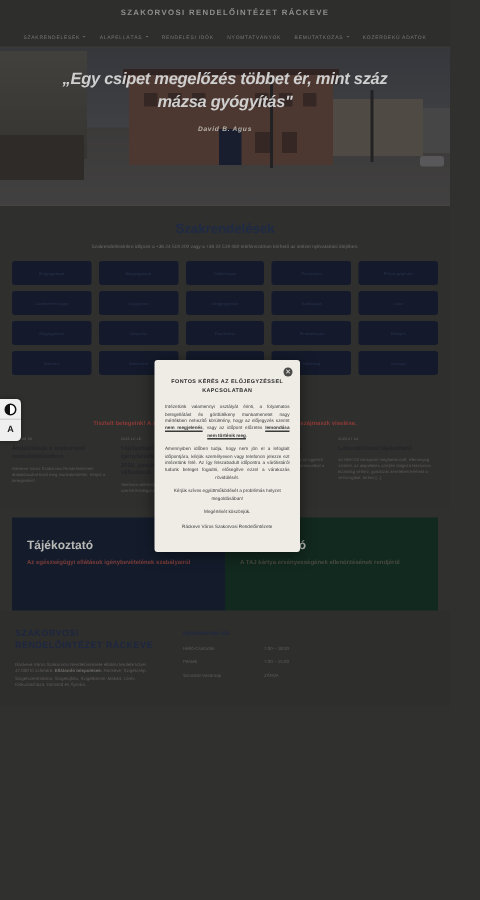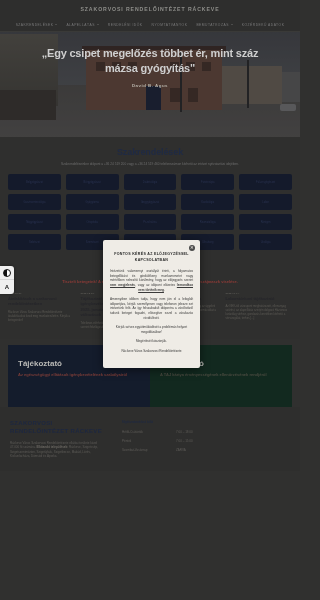--- a/index.html
+++ b/index.html
@@ -30,20 +30,21 @@
   .nav-item {
     font-size:3.3px; letter-spacing:.5px; color:#79797a;
     display:flex; align-items:center; gap:2px; white-space:nowrap;
   }
   .caret { width:0;height:0;border-left:1.6px solid transparent;border-right:1.6px solid transparent;border-top:1.8px solid #6a6a6a; }
 
   
   .hero {
     position:relative; height:105px; overflow:hidden;
     background:#4a4742;
+    font-style:italic;
   }
   .hero-photo { position:absolute; inset:0; }
   .sky { position:absolute; left:0; right:0; top:0; height:54px;
     background:linear-gradient(#6f7278,#868a8e); }
   .ground { position:absolute; left:0;right:0;bottom:0;height:52px;
     background:linear-gradient(#7d7a74,#8e8b85); }
   .bldg-left { position:absolute; left:-4px; top:2px; width:62px; height:72px;
     background:linear-gradient(#8f8a7a,#6d6a5e); }
   .bldg-left2 { position:absolute; left:-2px; top:58px; width:58px; height:30px;
     background:#595247; }

